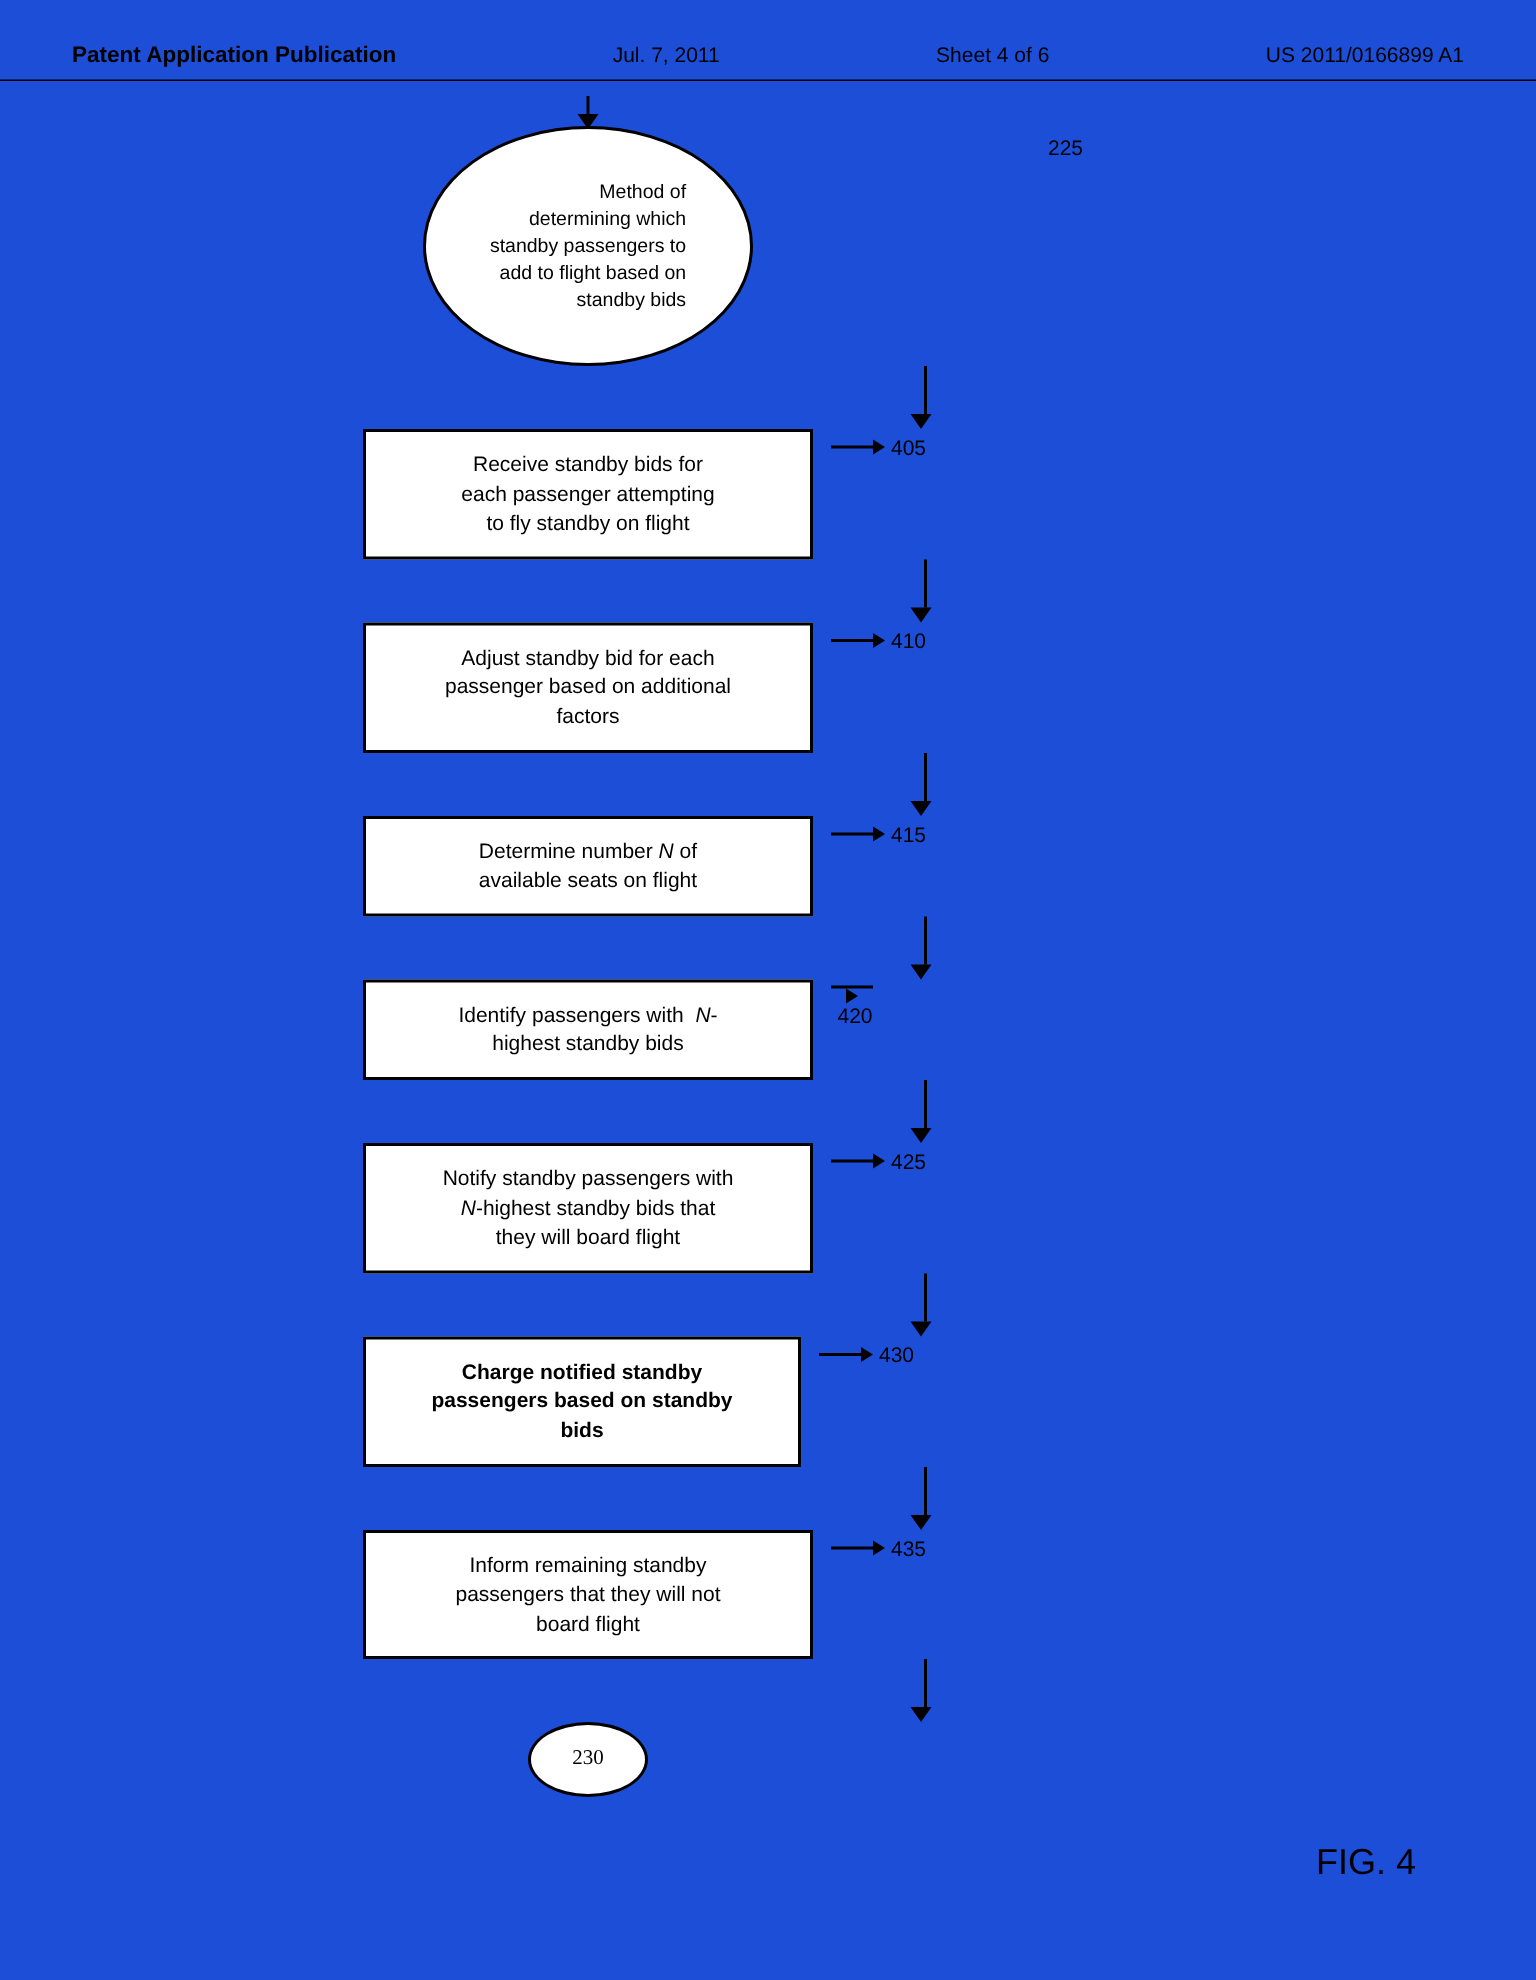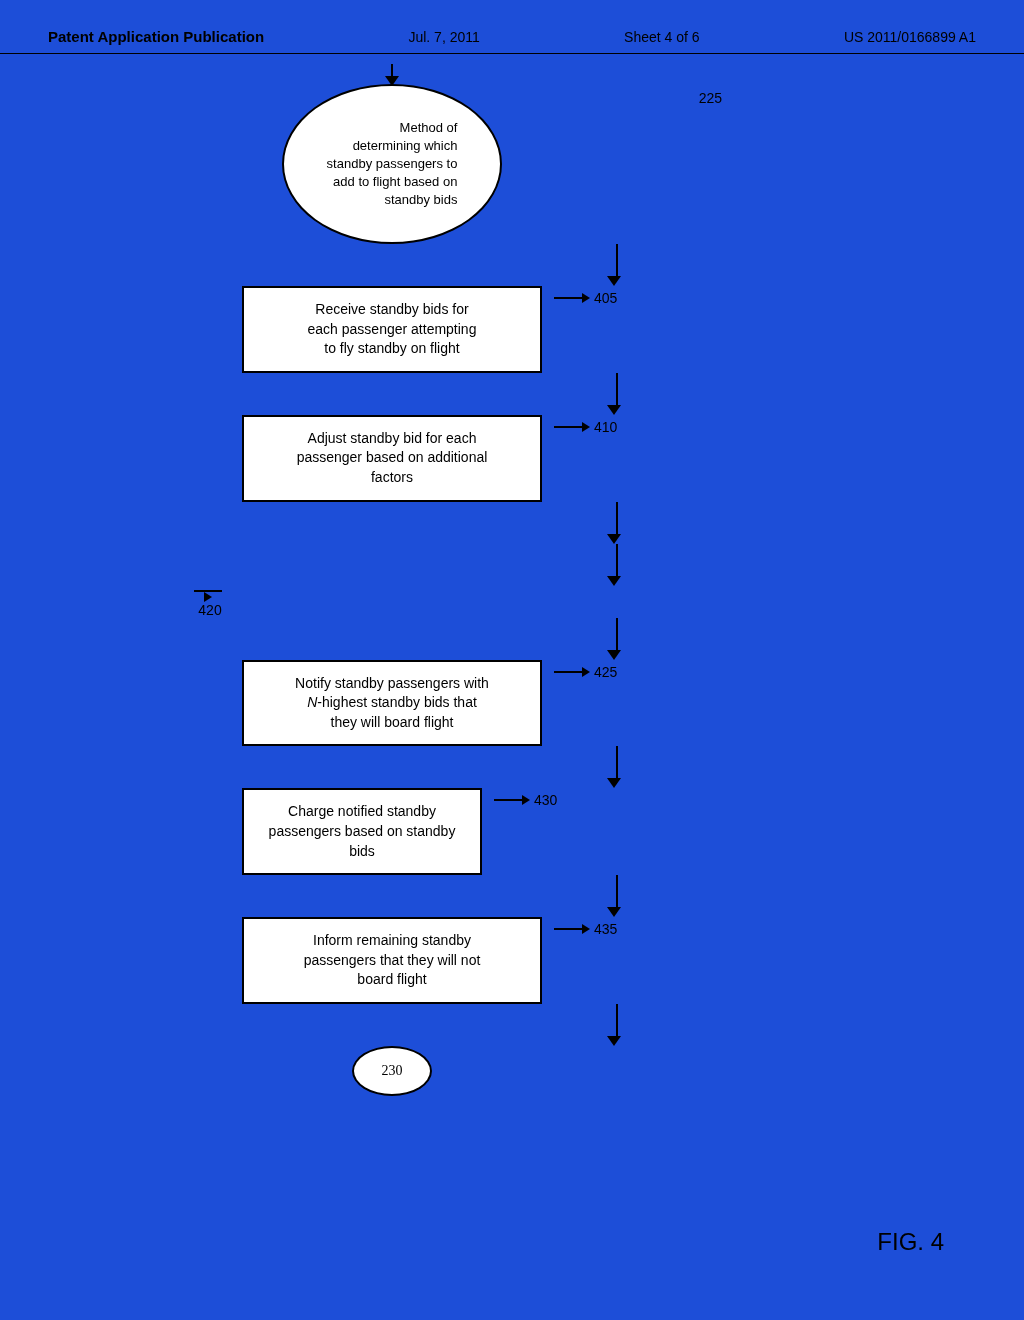--- a/index.html
+++ b/index.html
@@ -148,25 +148,45 @@
           <div style="width:28px; height:2px; background:#000;"></div>
           <div style="width:0;height:0;border-top:5px solid transparent;border-bottom:5px solid transparent;border-left:8px solid #000;"></div>
           <span style="font-size:14px; margin-left:4px;">410</span>
         </div>
       </div>
     </div>
 
     <div style="width:2px; height:32px; background:#000; margin-left:calc(60px + 150px - 1px);"></div>
     <div style="width:0; height:0; border-left:7px solid transparent; border-right:7px solid transparent; border-top:10px solid #000; margin-left:calc(60px + 150px - 7px);"></div>
 
-
-    <div style="width:2px; height:32px; background:#000; margin-left:calc(60px + 150px - 1px);"></div>
-    <div style="width:0; height:0; border-left:7px solid transparent; border-right:7px solid transparent; border-top:10px solid #000; margin-left:calc(60px + 150px - 7px);"></div>
-
-    <div style="position:relative; display:flex; align-items:flex-start; width:660px;">
+    <div style="position:relative; display:flex; align-items:flex-start; width:660px;">
+      <div style="margin-left:60px; width:300px; display:flex; justify-content:center;">
+        <div class="rect" style="width:300px; min-height:62px;">
+          <span style="white-space:pre-line; font-size:14px;">Determine number <em>N</em> of
+available seats on flight</span>
+        </div>
+      </div>
+      <div style="margin-left:12px; padding-top:4px; display:flex; flex-direction:column;">
+        <div style="display:flex; align-items:center;">
+          <div style="width:28px; height:2px; background:#000;"></div>
+          <div style="width:0;height:0;border-top:5px solid transparent;border-bottom:5px solid transparent;border-left:8px solid #000;"></div>
+          <span style="font-size:14px; margin-left:4px;">415</span>
+        </div>
+      </div>
+    </div>
+
+    <div style="width:2px; height:32px; background:#000; margin-left:calc(60px + 150px - 1px);"></div>
+    <div style="width:0; height:0; border-left:7px solid transparent; border-right:7px solid transparent; border-top:10px solid #000; margin-left:calc(60px + 150px - 7px);"></div>
+
+    <div style="position:relative; display:flex; align-items:flex-start; width:660px;">
+      <div style="margin-left:60px; width:300px; display:flex; justify-content:center;">
+        <div class="rect" style="width:300px; min-height:62px;">
+          <span style="font-size:14px;">Identify passengers with &nbsp;<em>N</em>-<br>highest standby bids</span>
+        </div>
+      </div>
       <div style="margin-left:12px; padding-top:4px; display:flex; flex-direction:column;">
         <div style="display:flex; align-items:center;flex-direction:column;">
           <div style="width:28px; height:2px; background:#000;"></div>
           <div style="width:0;height:0;border-top:5px solid transparent;border-bottom:5px solid transparent;border-left:8px solid #000;"></div>
           <span style="font-size:14px; margin-left:4px;">420</span>
         </div>
       </div>
     </div>
 
     <div style="width:2px; height:32px; background:#000; margin-left:calc(60px + 150px - 1px);"></div>
@@ -186,21 +206,21 @@
           <div style="width:0;height:0;border-top:5px solid transparent;border-bottom:5px solid transparent;border-left:8px solid #000;"></div>
           <span style="font-size:14px; margin-left:4px;">425</span>
         </div>
       </div>
     </div>
 
     <div style="width:2px; height:32px; background:#000; margin-left:calc(60px + 150px - 1px);"></div>
     <div style="width:0; height:0; border-left:7px solid transparent; border-right:7px solid transparent; border-top:10px solid #000; margin-left:calc(60px + 150px - 7px);"></div>
 
     <div style="position:relative; display:flex; align-items:flex-start; width:660px;">
-      <div style="margin-left:60px; width:240px; display:flex; justify-content:flex-start;">
+      <div style="margin-left:60px; width:292px; display:flex; justify-content:flex-start;font-weight:bold;">
         <div class="rect" style="width:300px; min-height:72px;">
           <span style="white-space:pre-line; font-size:14px;">Charge notified standby
 passengers based on standby
 bids</span>
         </div>
       </div>
       <div style="margin-left:12px; padding-top:4px; display:flex; flex-direction:column;">
         <div style="display:flex; align-items:center;">
           <div style="width:28px; height:2px; background:#000;"></div>
           <div style="width:0;height:0;border-top:5px solid transparent;border-bottom:5px solid transparent;border-left:8px solid #000;"></div>

